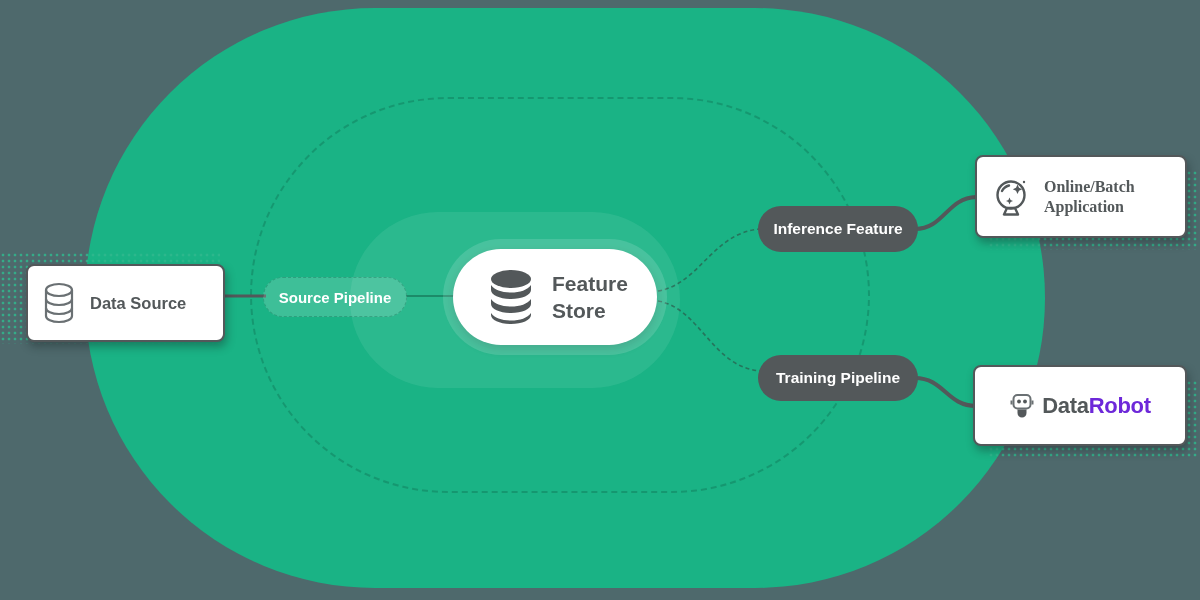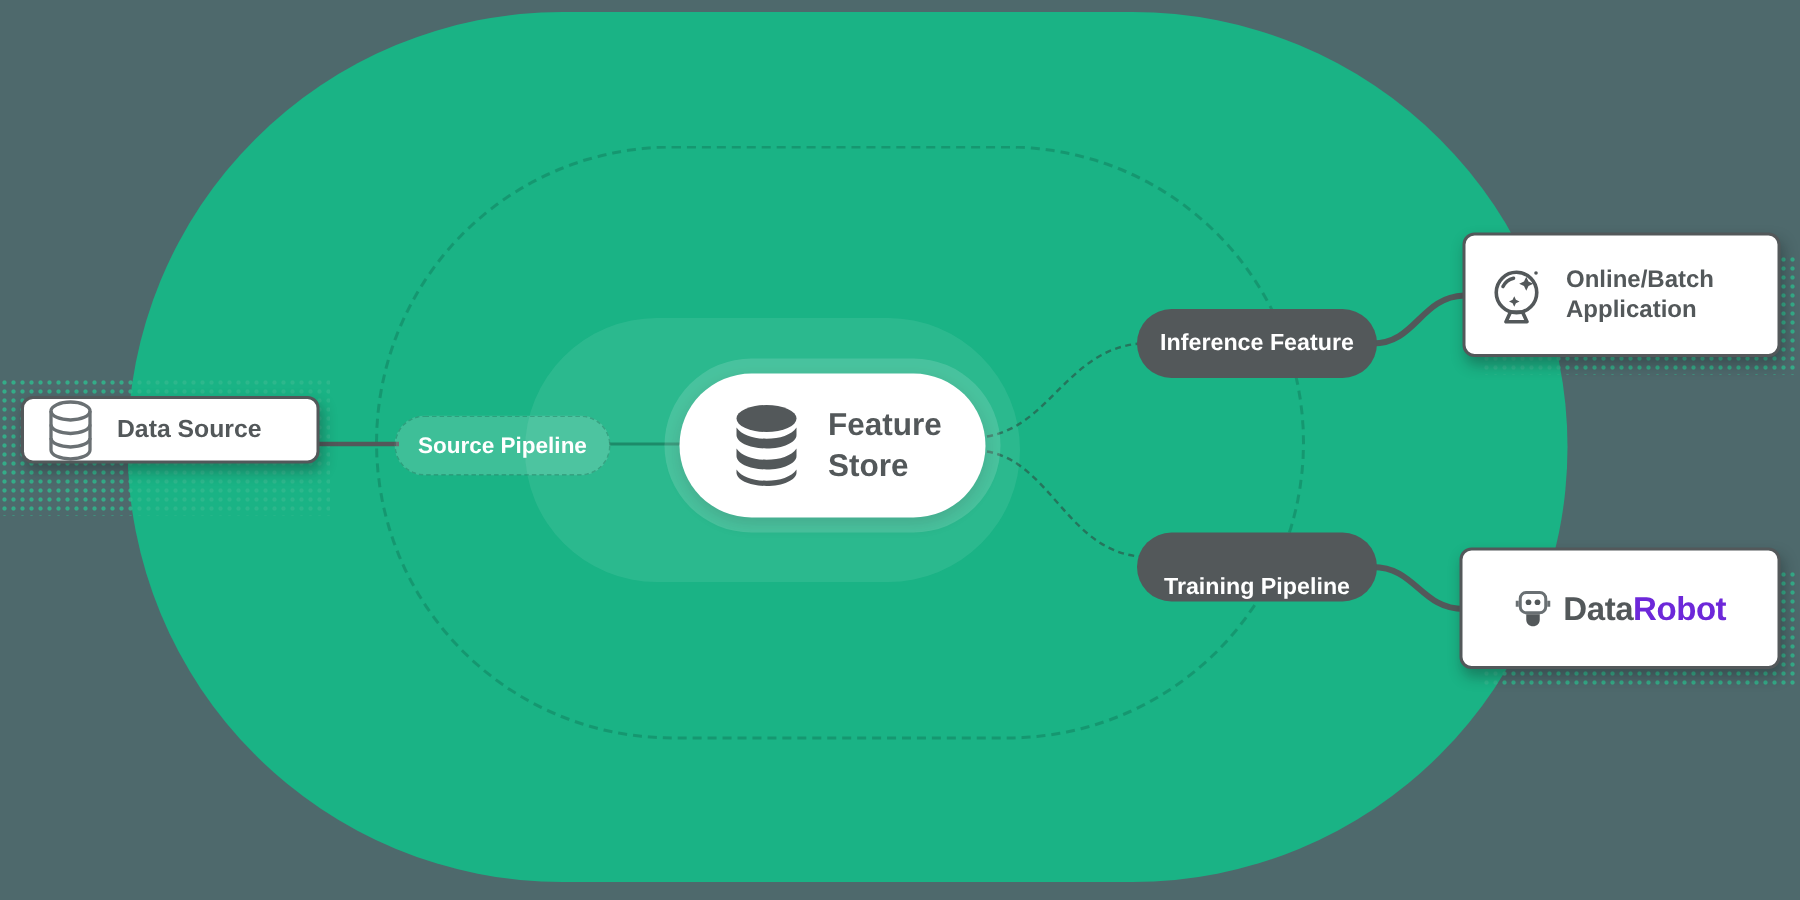--- a/index.html
+++ b/index.html
@@ -41,22 +41,22 @@
   svg.connectors{position:absolute;inset:0;z-index:4;}
 
   
   .box{
     position:absolute;background:#FFFFFF;
     border:2.5px solid #53585A;border-radius:8px;
     box-sizing:border-box;z-index:5;
     display:flex;align-items:center;
     box-shadow:2px 5px 9px rgba(20,32,32,0.35);
   }
-  .box-datasource{left:14px;top:264px;width:199px;height:45px;padding:0 14px;gap:14px;}
-  .box-onlinebatch{left:975px;top:155px;width:212px;height:83px;padding:0 14px;gap:13px;}
+  .box-datasource{left:26px;top:264px;width:199px;height:78px;padding:0 14px;gap:14px;}
+  .box-onlinebatch{left:975px;top:155px;width:212px;height:83px;padding:0 14px;gap:13px;font-family:Liberation Serif, serif;}
   .box-datarobot{left:973px;top:365px;width:214px;height:81px;justify-content:center;gap:7px;}
 
   .box-label{
     color:#53585A;font-weight:700;font-size:16.5px;line-height:1.25;
   }
   .ob-label{font-size:16px;}
 
   
   .feature-store{
     position:absolute;left:453px;top:249px;width:204px;height:96px;
@@ -79,21 +79,21 @@
   .pill-green span{color:#fff;font-weight:700;font-size:15px;}
 
   
   .pill-dark{
     position:absolute;width:160px;height:46px;background:#53585A;
     border-radius:23px;z-index:5;
     display:flex;align-items:center;justify-content:center;
   }
   .pill-dark span{color:#fff;font-weight:700;font-size:15.5px;}
   .pill-inference{left:758px;top:206px;}
-  .pill-training{left:758px;top:355px;align-items:flex-end;}
+  .pill-training{left:758px;top:355px;}
 
   
   .dr-text{font-weight:700;font-size:22px;letter-spacing:-0.3px;}
   .dr-data{color:#53585A;margin-top:17px;}
   .dr-robot{color:#6d28d9;}
 
   .icon{flex:0 0 auto;display:block;}
 </style>
 </head>
 <body>

